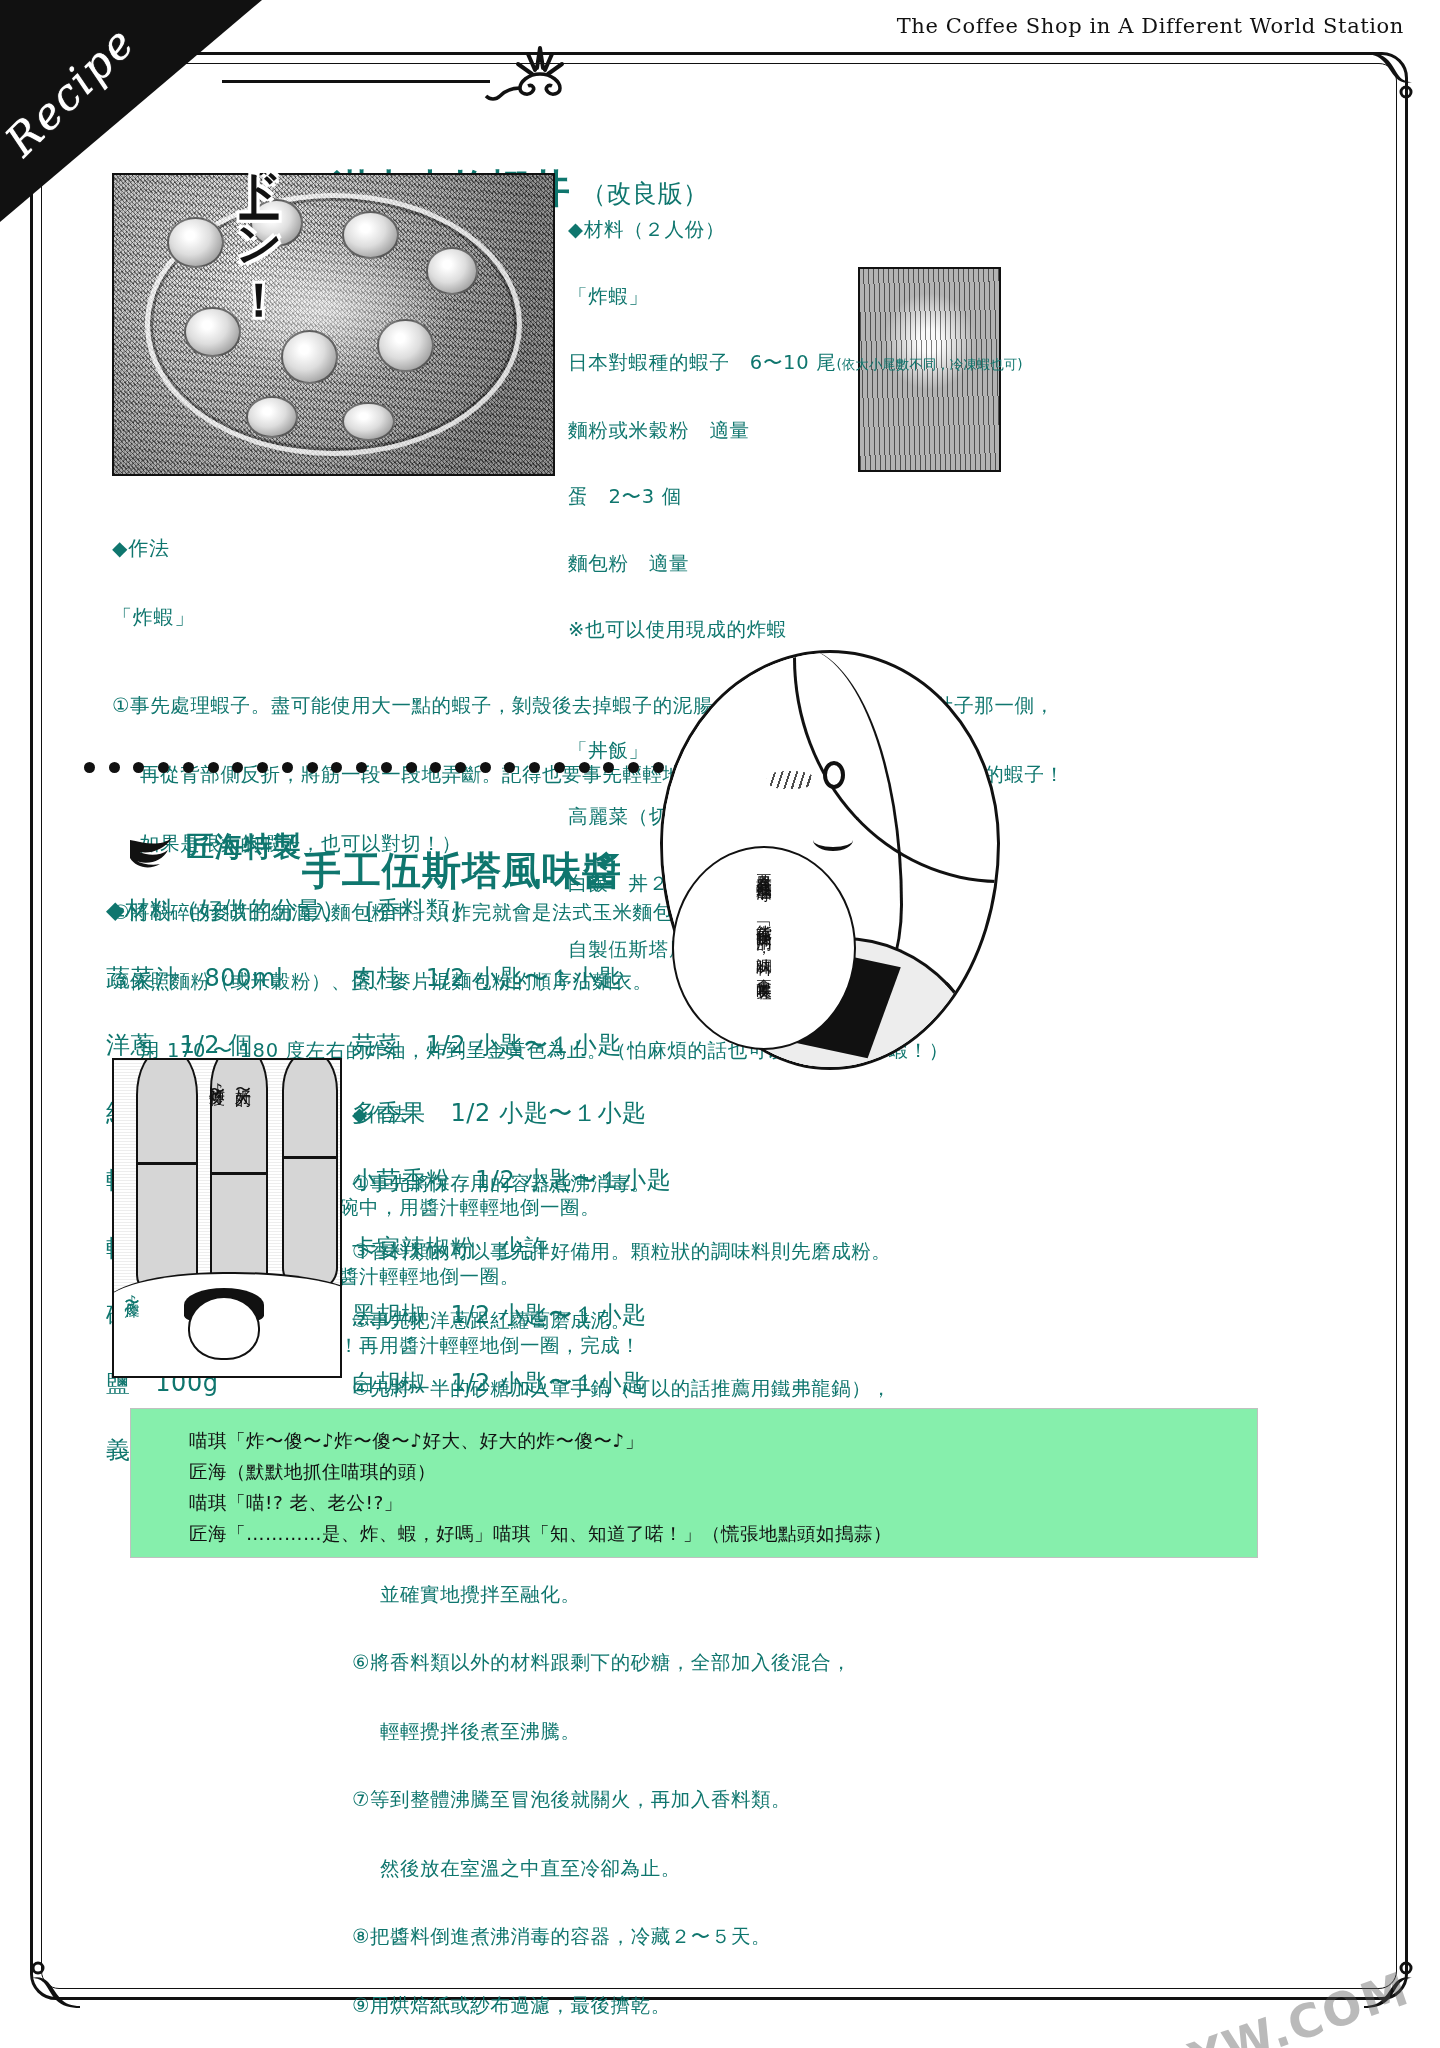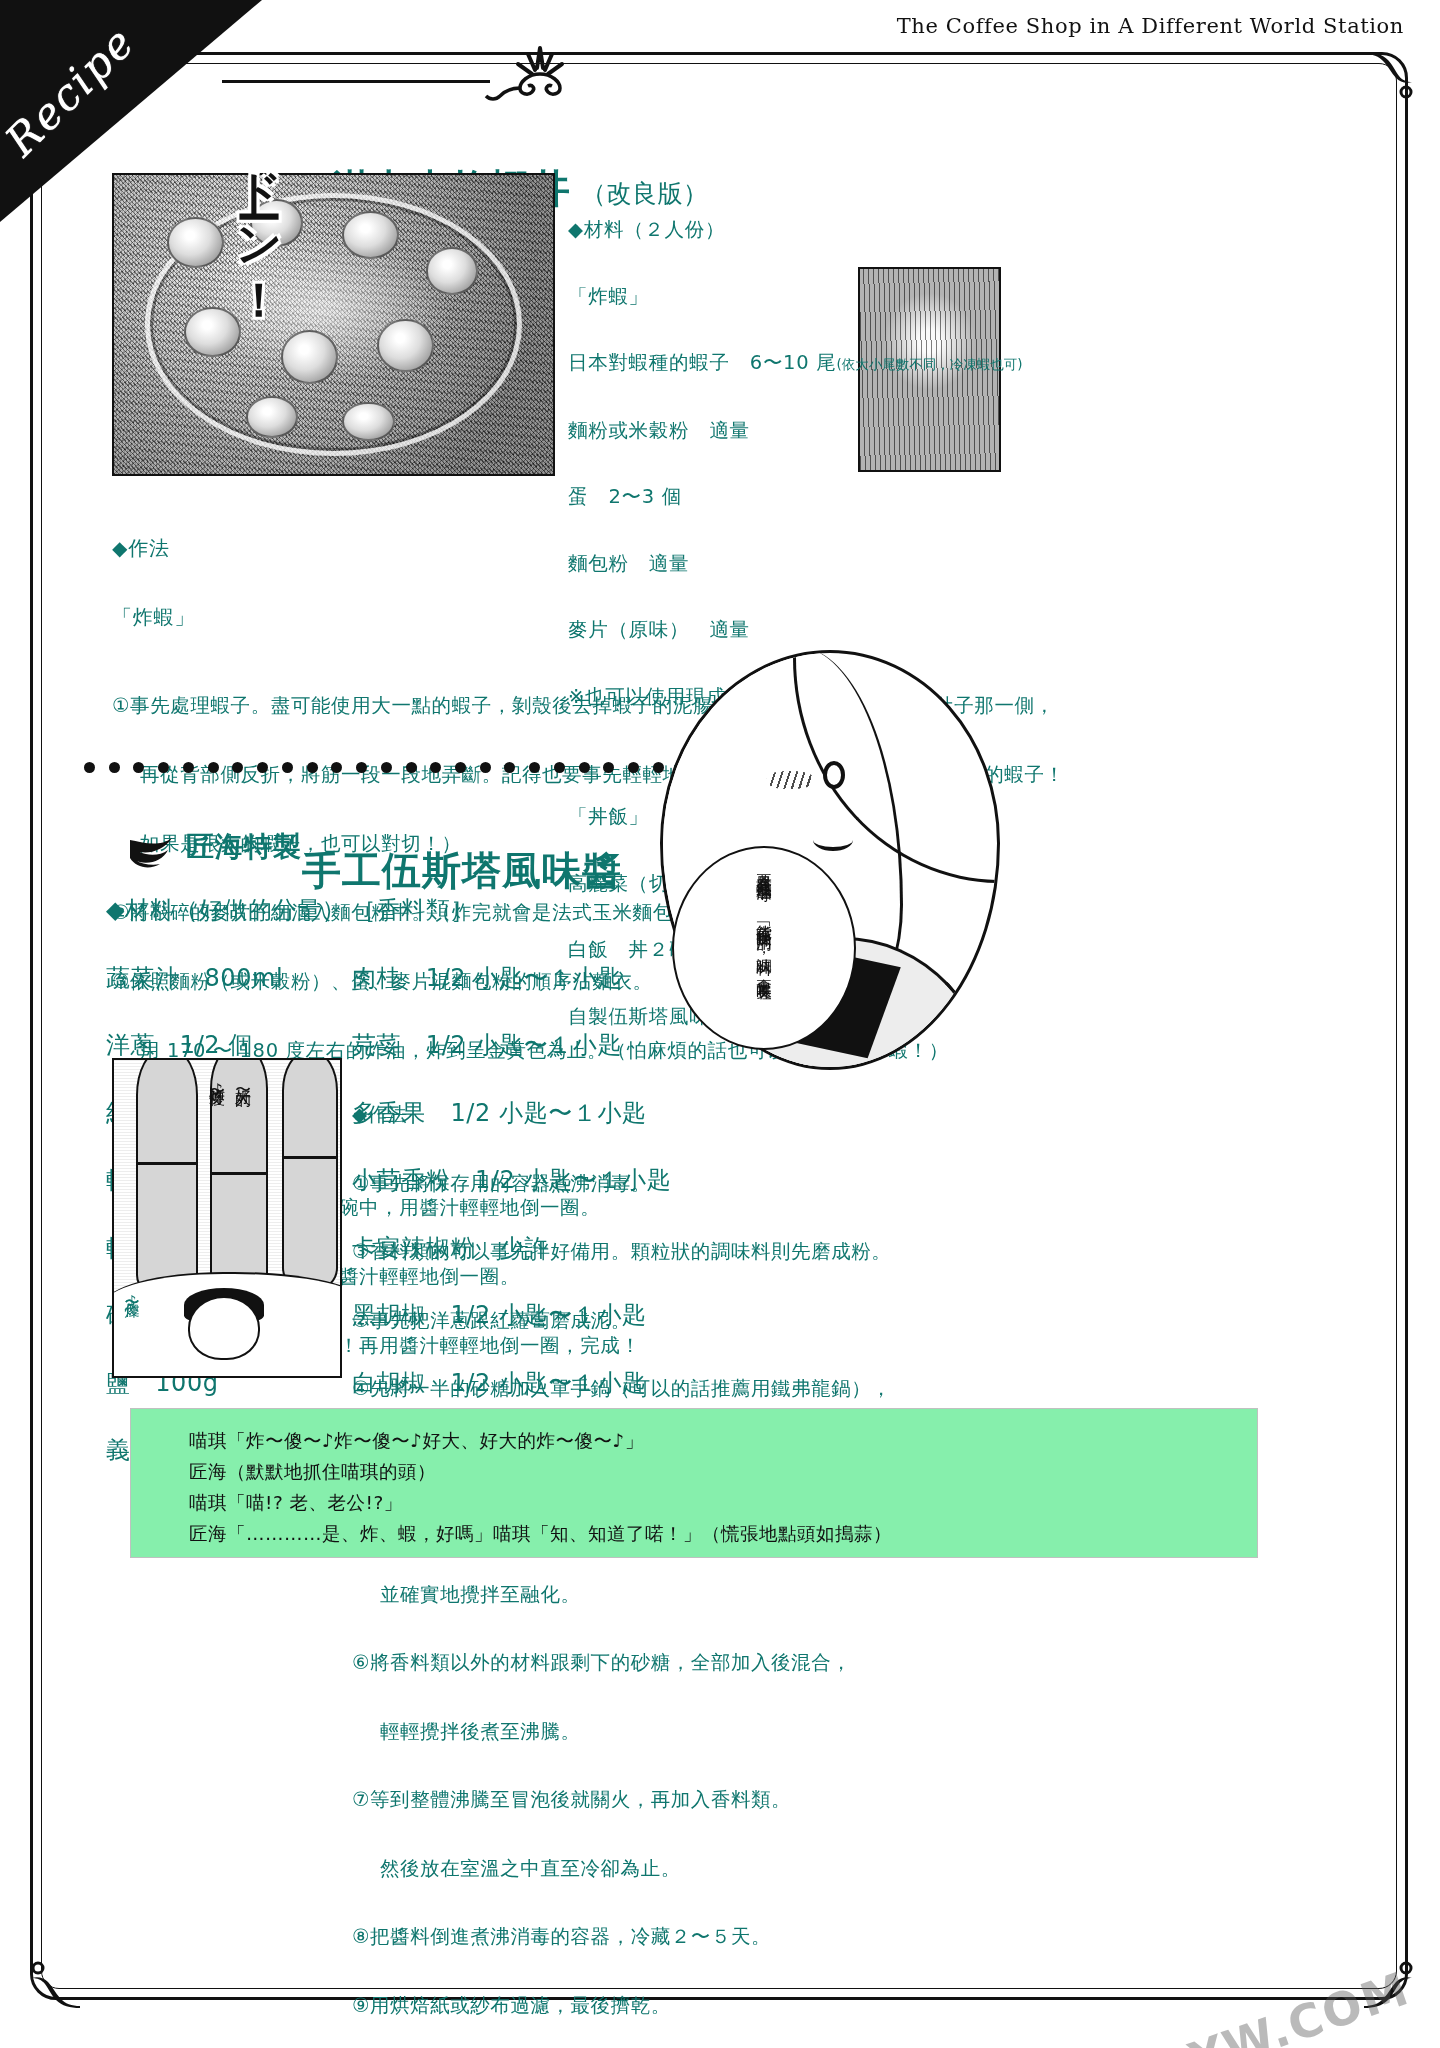--- a/index.html
+++ b/index.html
@@ -480,21 +480,20 @@
     <div class="inset-face"></div>
   </div>
 
   <div class="ing-block cjk">
     <div class="ing-line">◆材料（２人份）</div>
     <div class="ing-line">「炸蝦」</div>
     <div class="ing-line"><span>日本對蝦種的蝦子　6〜10 尾</span><span class="tiny">(依大小尾數不同，冷凍蝦也可)</span></div>
     <div class="ing-line">麵粉或米穀粉　適量</div>
     <div class="ing-line">蛋　2〜3 個</div>
     <div class="ing-line">麵包粉　適量</div>
-    <div class="ing-line">麥片（原味）　適量</div>
     <div class="ing-line">※也可以使用現成的炸蝦</div>
     <div class="ing-gap"></div>
     <div class="ing-line">「丼飯」</div>
     <div class="ing-line">高麗菜（切絲）　1/8 顆左右</div>
     <div class="ing-line">白飯　丼２碗份</div>
     <div class="ing-line">自製伍斯塔風味醬或濃口醬　適量</div>
   </div>
 
   <div class="steps-block cjk">
     <div class="st-head">◆作法</div>

